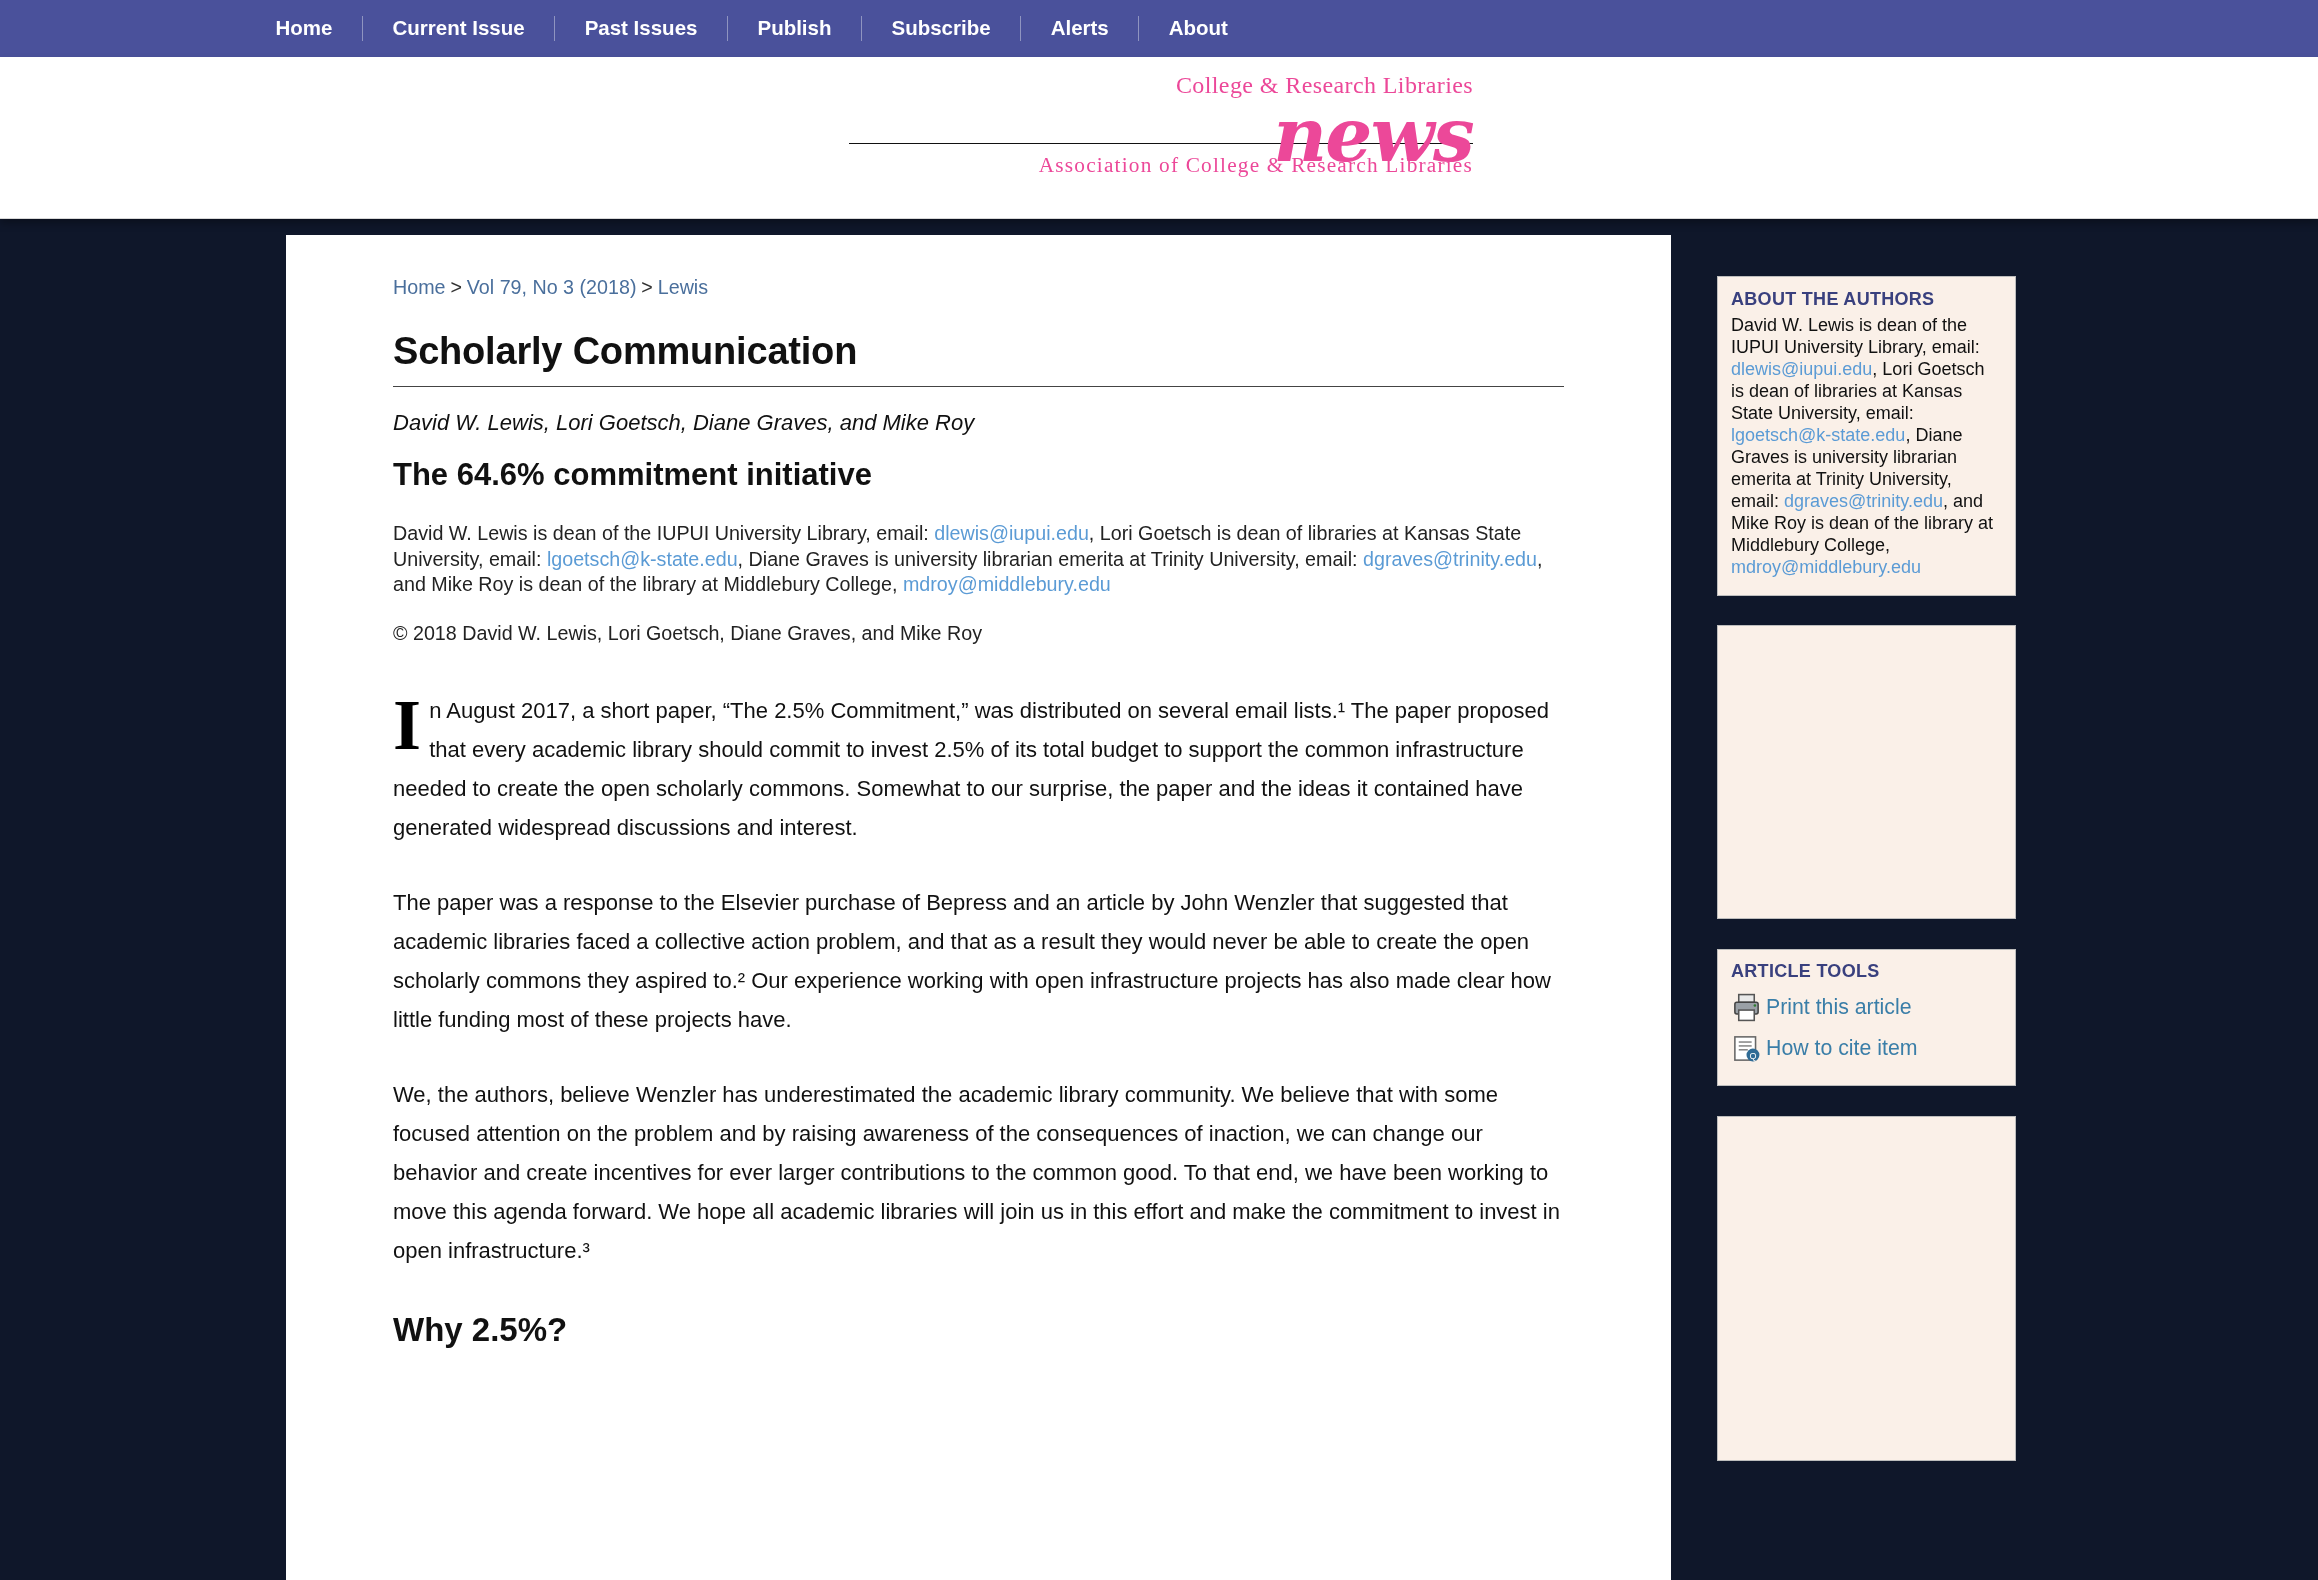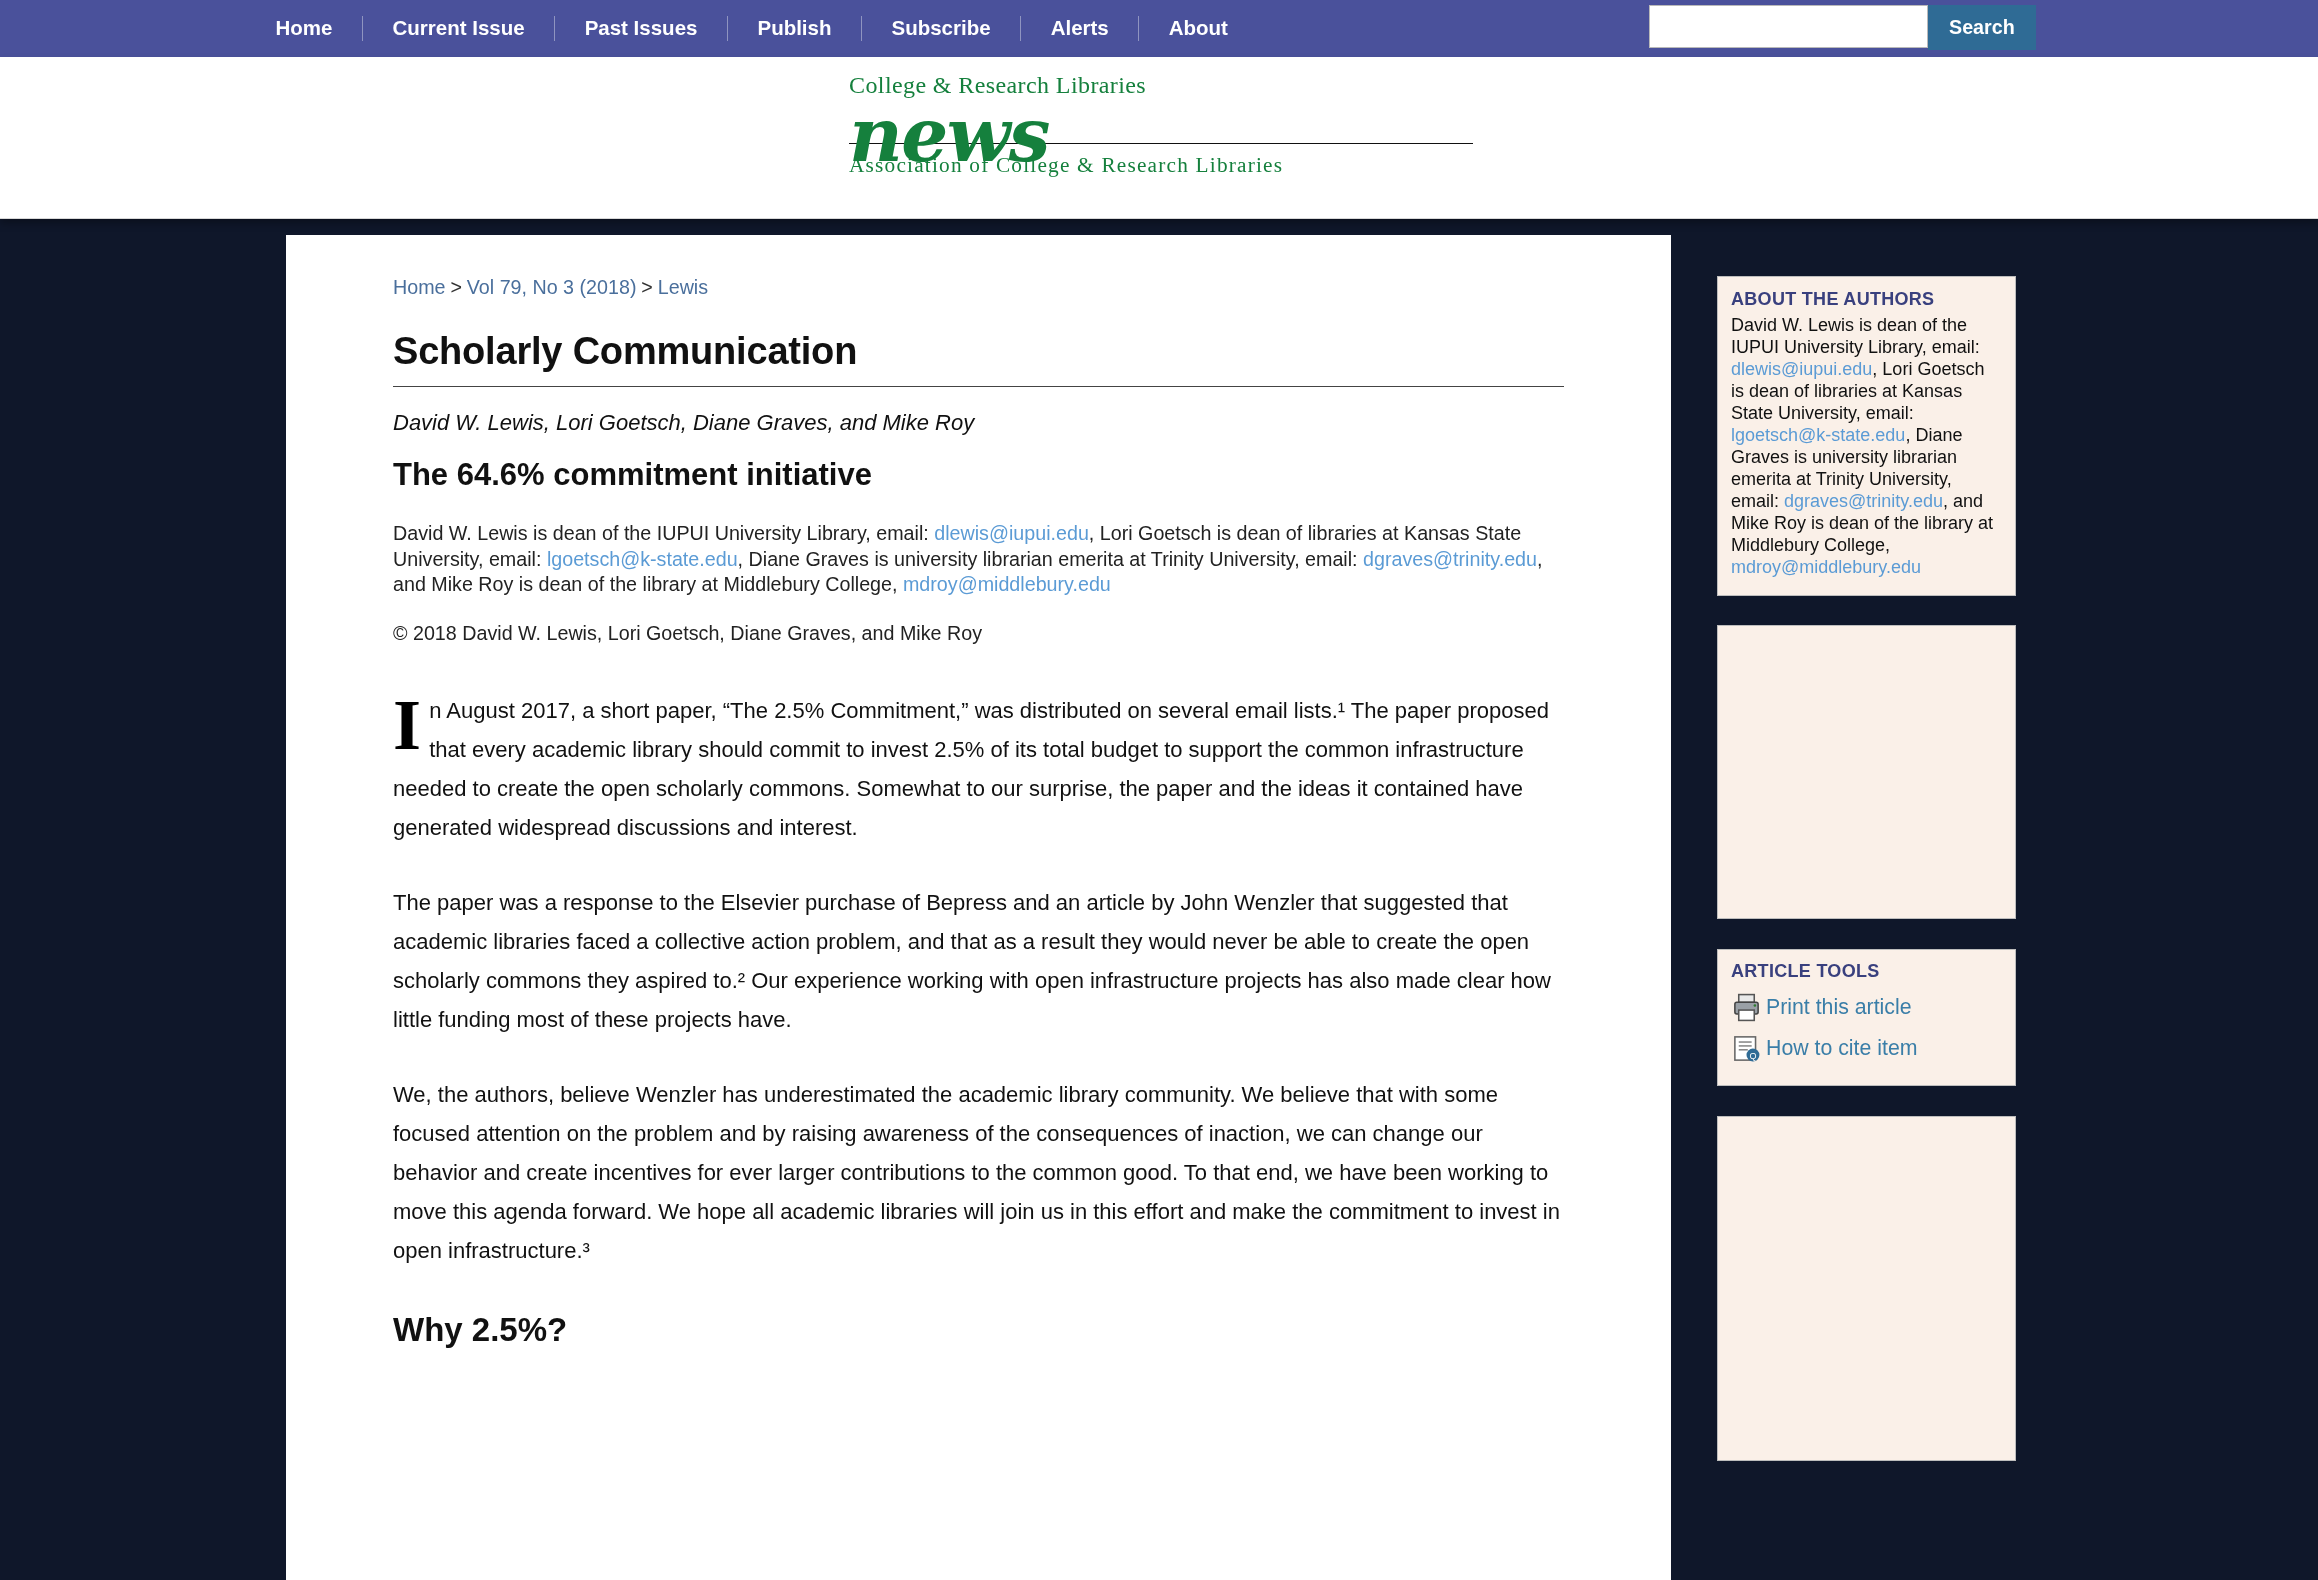--- a/index.html
+++ b/index.html
@@ -65,22 +65,22 @@
     position: relative;
     border-bottom: 0.8px solid #d8d8d8;
     box-shadow: 0 4.9px 8.2px rgba(0,0,0,0.30);
     z-index: 5;
   }
   .logo {
     position: absolute;
     left: 849px;
     top: 14.8px;
     width: 624px;
-    text-align: left;
-    color: #15803d;
+    text-align: right;
+    color: #ec4899;
   }
   .logo .line-top {
     font-family: "Liberation Serif", serif;
     font-size: 24px;
     letter-spacing: 0.4px;
   }
   .logo .news {
     font-family: "DejaVu Serif", serif;
     font-style: italic;
     font-weight: bold;
@@ -236,24 +236,20 @@
 <div class="topnav">
   <nav class="navlinks">
     <a href="#">Home</a>
     <a href="#">Current Issue</a>
     <a href="#">Past Issues</a>
     <a href="#">Publish</a>
     <a href="#">Subscribe</a>
     <a href="#">Alerts</a>
     <a href="#" class="last">About</a>
   </nav>
-  <div class="searchwrap">
-    <input type="text" placeholder="" style="">
-    <button class="searchbtn">Search</button>
-  </div>
 </div>
 
 <div class="masthead">
   <div class="logo">
     <div class="line-top">College &amp; Research Libraries</div>
     <div class="news">news</div>
     <div class="rule"></div>
     <div class="line-bot">Association of College &amp; Research Libraries</div>
   </div>
 </div>

